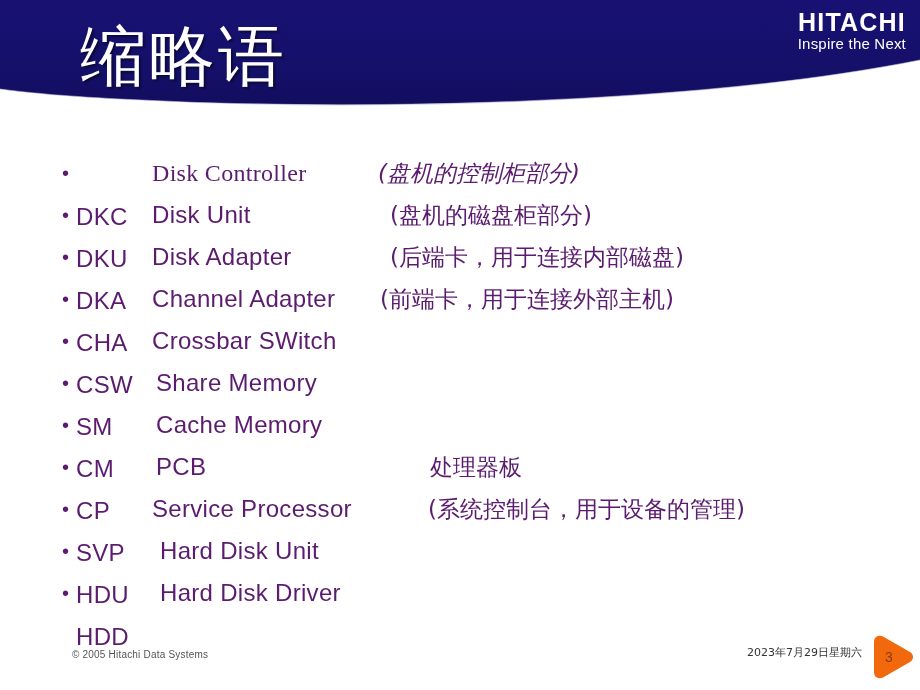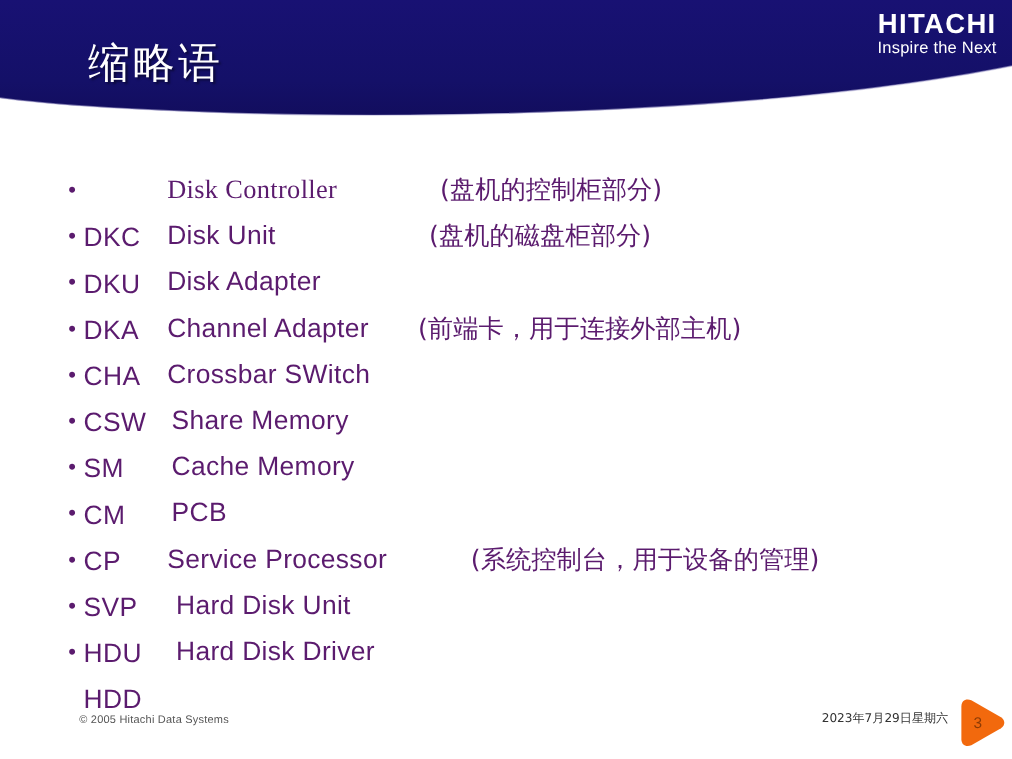--- a/index.html
+++ b/index.html
@@ -37,21 +37,21 @@
   .banner svg {
     display: block;
     width: 920px;
     height: 112px;
   }
 
   .title {
     position: absolute;
     left: 80px;
     top: 26px;
-    font-size: 38px;
+    font-size: 66px;
     line-height: 62px;
     color: #ffffff;
     letter-spacing: 3px;
     font-family: "DejaVu Sans", "Liberation Sans", sans-serif;
     text-shadow: 2px 2px 2px rgba(0,0,0,0.45);
     white-space: nowrap;
   }
 
   .logo {
     position: absolute;
@@ -195,32 +195,33 @@
   <div class="logo">
     <div class="logo-mark">HITACHI</div>
     <div class="logo-tag">Inspire the Next</div>
   </div>
 
   <div class="body-list">
       <div class="row">
         <span class="bullet">•</span>
         <span class="abbr">DKC</span>
         <span class="term" style="left: 152px; font-family: Liberation Serif, serif;">Disk Controller</span>
-        <span class="note" style="left: 400px;">(盘机的控制柜部分)</span>
+        <span class="note" style="left: 378px; font-style: italic;">(盘机的控制柜部分)</span>
       </div>
       <div class="row">
         <span class="bullet">•</span>
         <span class="abbr">DKU</span>
         <span class="term" style="left: 152px;">Disk Unit</span>
         <span class="note" style="left: 390px;">(盘机的磁盘柜部分)</span>
       </div>
       <div class="row">
         <span class="bullet">•</span>
         <span class="abbr">DKA</span>
         <span class="term" style="left: 152px;">Disk Adapter</span>
+        <span class="note" style="left: 390px;">(后端卡，用于连接内部磁盘)</span>
       </div>
       <div class="row">
         <span class="bullet">•</span>
         <span class="abbr">CHA</span>
         <span class="term" style="left: 152px;">Channel Adapter</span>
         <span class="note" style="left: 380px;">(前端卡，用于连接外部主机)</span>
       </div>
       <div class="row">
         <span class="bullet">•</span>
         <span class="abbr">CSW</span>
@@ -233,20 +234,21 @@
       </div>
       <div class="row">
         <span class="bullet">•</span>
         <span class="abbr">CM</span>
         <span class="term" style="left: 156px;">Cache Memory</span>
       </div>
       <div class="row">
         <span class="bullet">•</span>
         <span class="abbr">CP</span>
         <span class="term" style="left: 156px;">PCB</span>
+        <span class="note" style="left: 430px;">处理器板</span>
       </div>
       <div class="row">
         <span class="bullet">•</span>
         <span class="abbr">SVP</span>
         <span class="term" style="left: 152px;">Service Processor</span>
         <span class="note" style="left: 428px;">(系统控制台，用于设备的管理)</span>
       </div>
       <div class="row">
         <span class="bullet">•</span>
         <span class="abbr">HDU</span>

